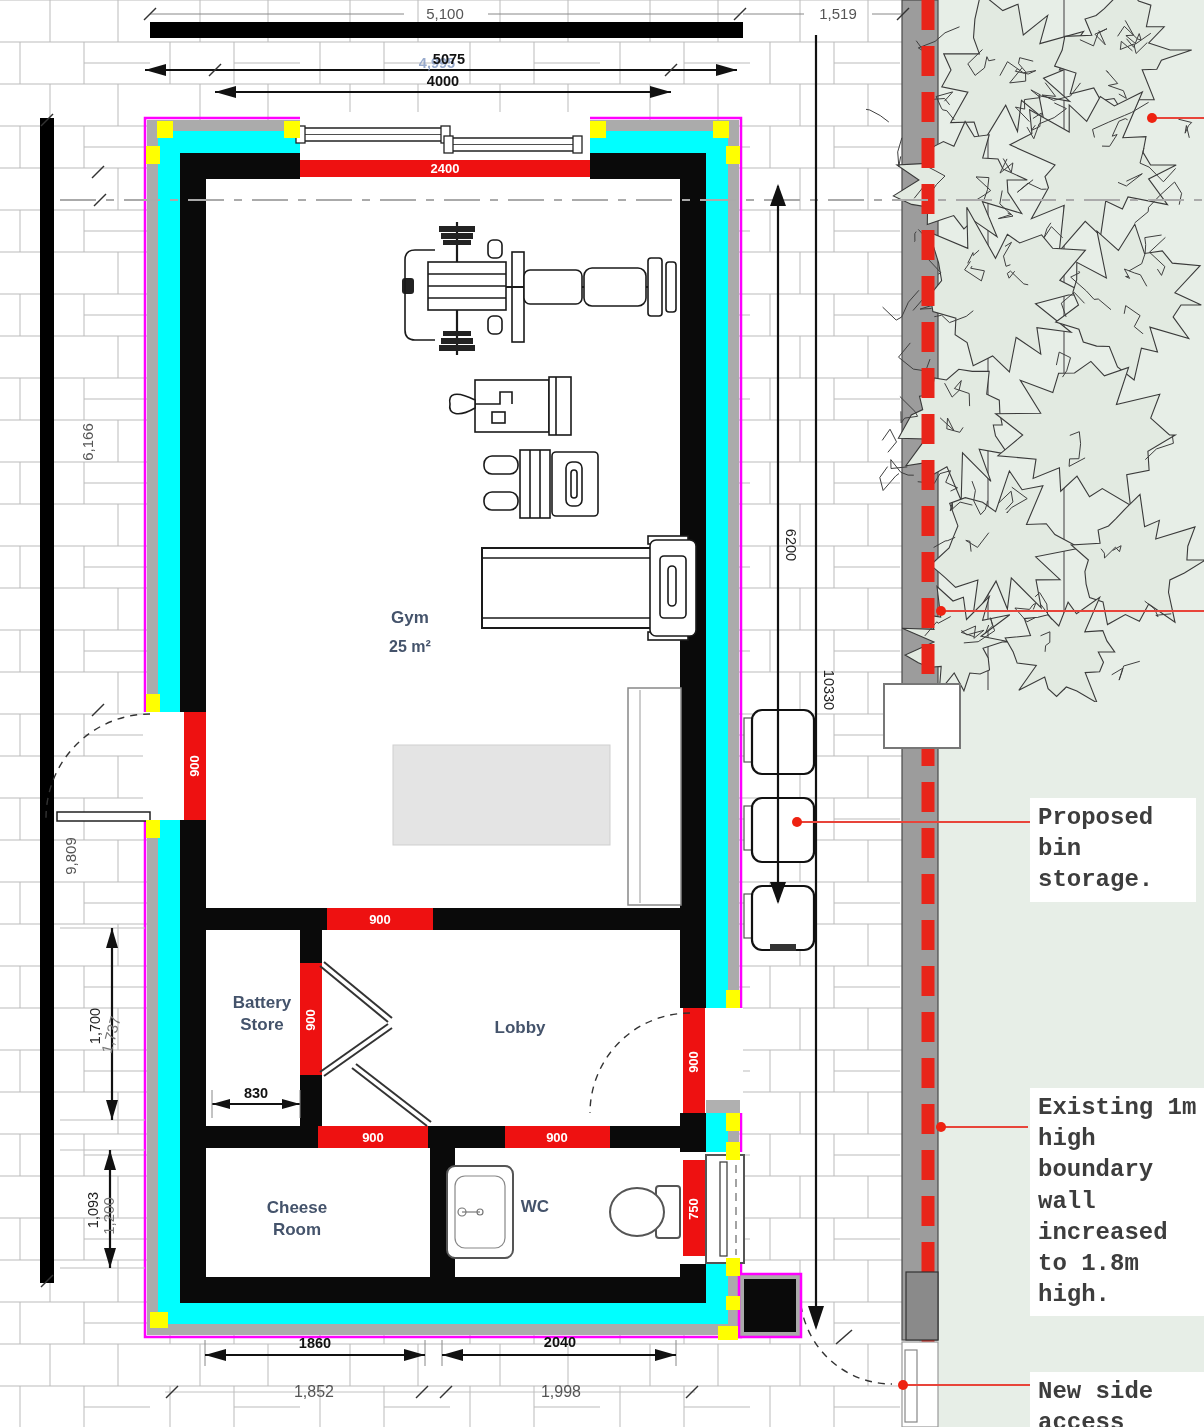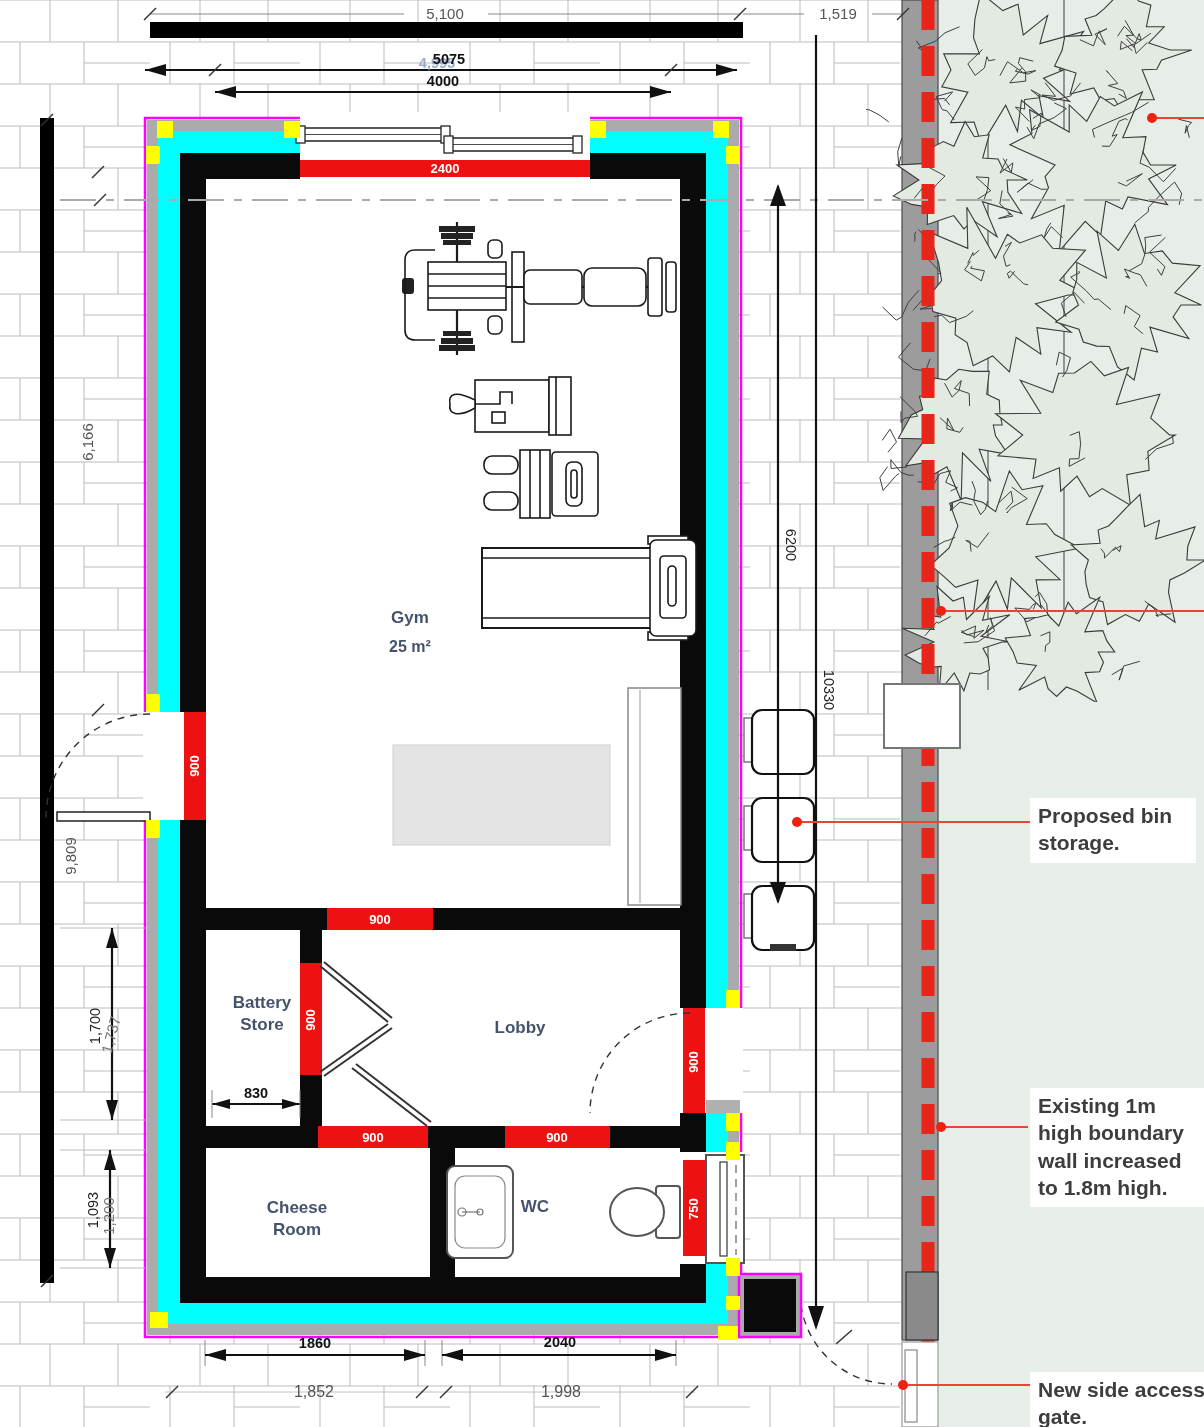--- a/index.html
+++ b/index.html
@@ -8,21 +8,21 @@
   svg{position:absolute;left:0;top:0;}
   text{font-family:"Liberation Sans",sans-serif;}
   .dim-gray{fill:#555;font-size:15px;}
   .dim-gray2{fill:#777;font-size:15px;}
   .dim-bold{fill:#111;font-size:14.5px;font-weight:bold;}
   .dim-dark{fill:#222;font-size:14.5px;}
   .red-lab{fill:#fff;font-size:13px;font-weight:bold;}
   .room-lab{fill:#44536b;font-size:17px;font-weight:600;}
   .ghost{fill:#8fa3c8;font-size:14.5px;font-weight:bold;opacity:.9;}
   .note{position:absolute;background:#fff;color:#3d3d3d;font-weight:bold;
-        font-size:21px;line-height:1.3;padding:4px 8px 6px;}
+        font-size:24px;line-height:1.3;padding:4px 8px 6px;font-family:Liberation Mono, monospace;}
   .thin{stroke:#333;stroke-width:1.5;}
   .arrowline{stroke:#111;stroke-width:2.2;}
   .arrow{fill:#111;}
   .wallcut{stroke:#333;stroke-width:1.4;fill:none;stroke-dasharray:7 6;}
 </style>
 </head>
 <body>
 
 <div id="stage">
 <svg width="1204" height="1427" viewBox="0 0 1204 1427">

